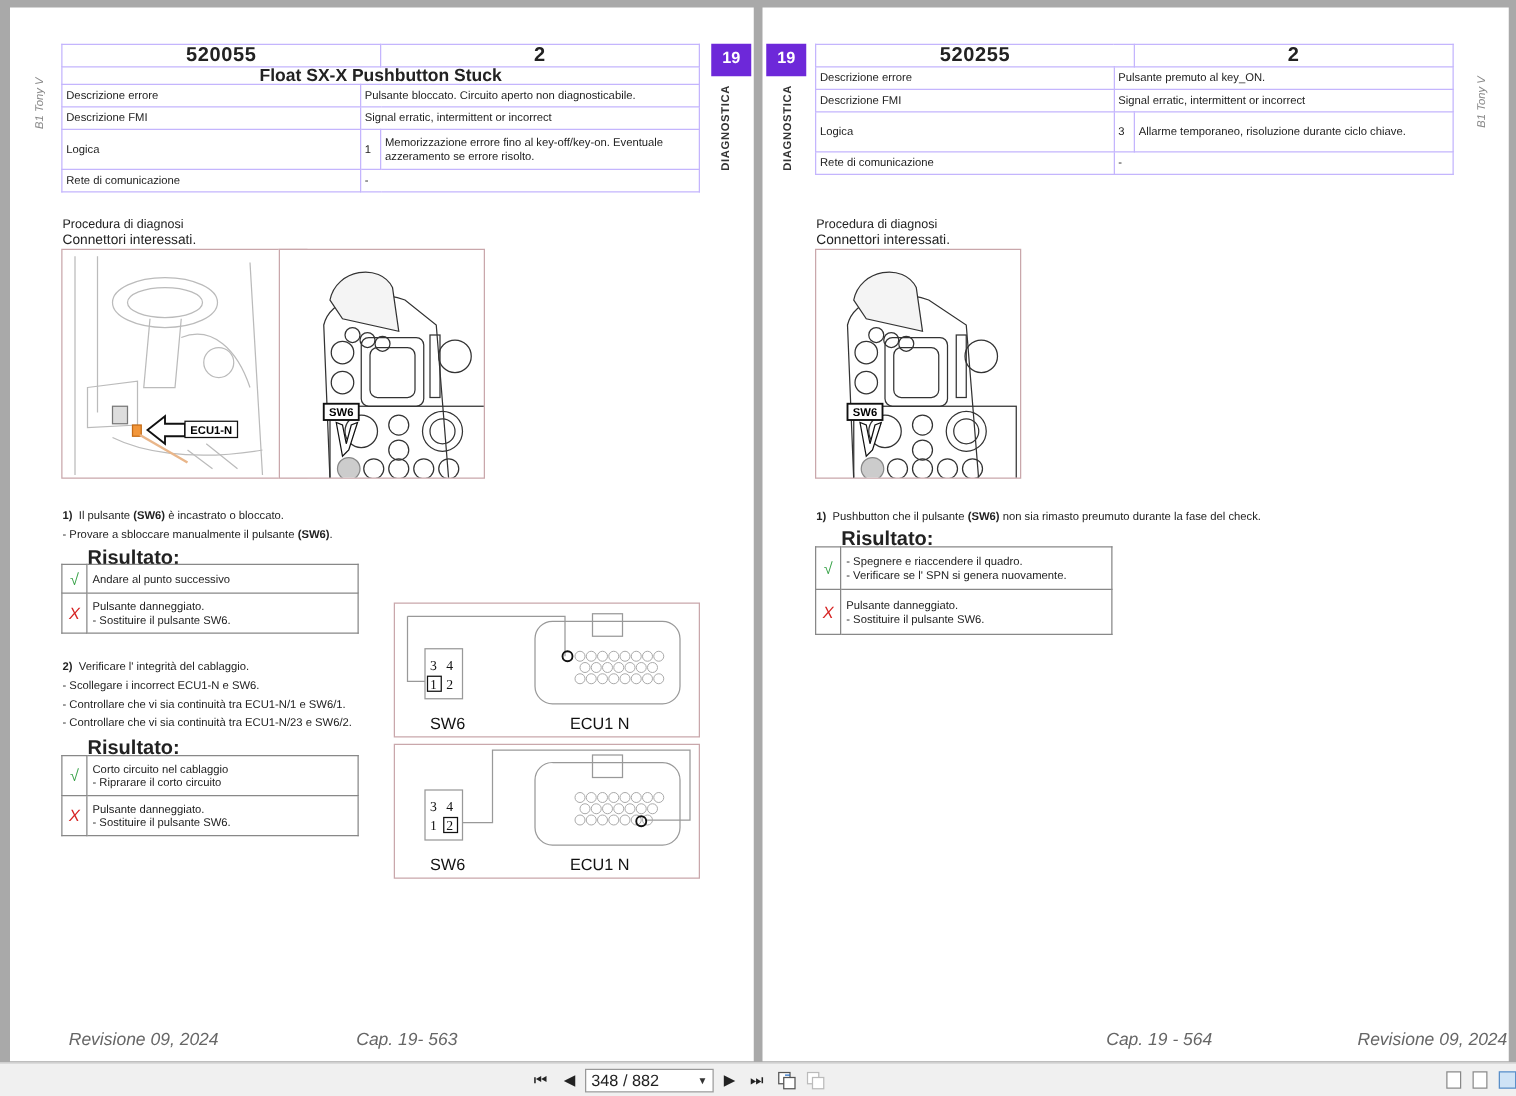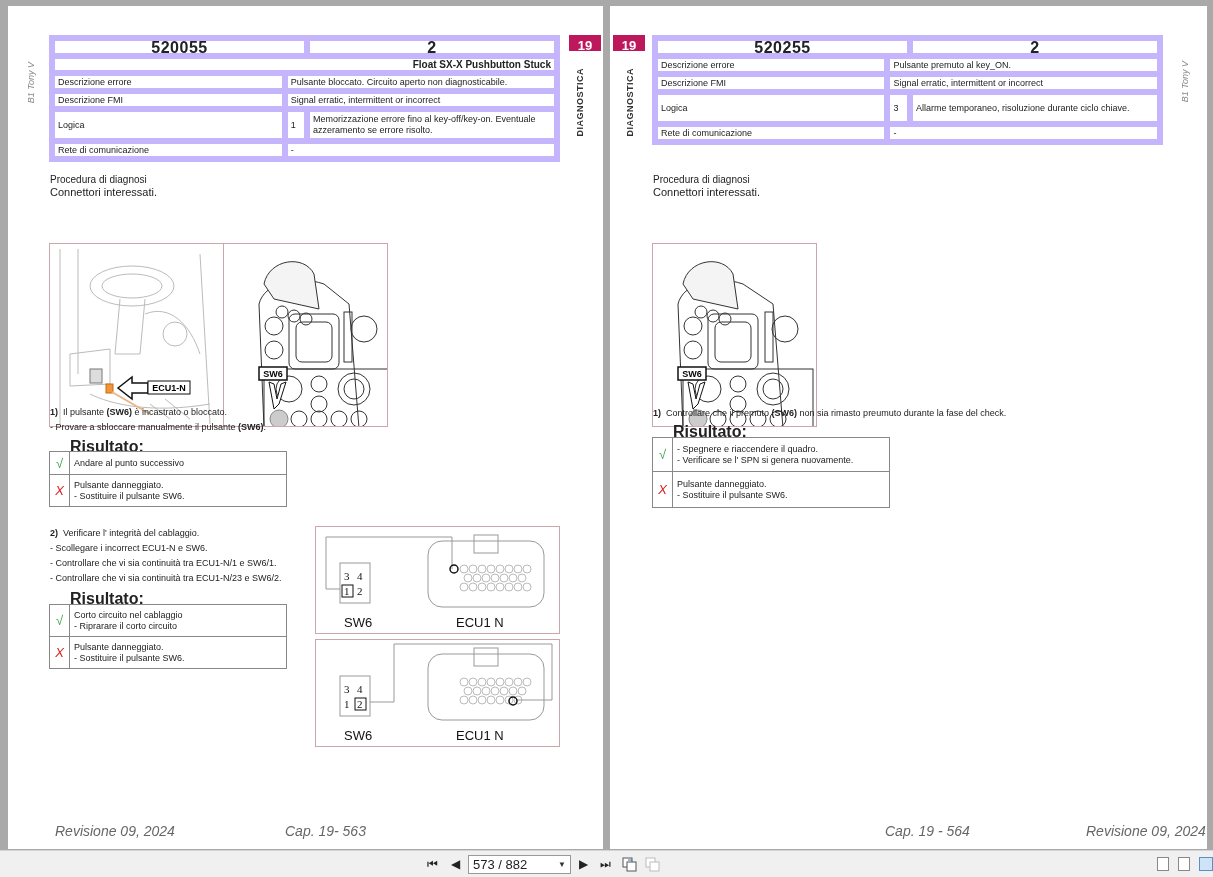--- a/index.html
+++ b/index.html
@@ -3,34 +3,34 @@
 <meta charset="utf-8">
 <style>
   * { box-sizing: border-box; margin: 0; padding: 0; }
   html, body { width: 1213px; height: 877px; overflow: hidden; background: #a9a9a9; font-family: "Liberation Sans", sans-serif; }
   .viewer { position: absolute; left: 0; top: 0; width: 1213px; height: 850px; background: #a9a9a9; }
   .page { position: absolute; top: 6px; height: 843px; background: #fff; font-family: "Liberation Sans Narrow", "Liberation Sans", sans-serif; color: #222; }
   .page.left { left: 8px; width: 595px; }
   .page.right { left: 610px; width: 597px; }
 
   .code-table { position: absolute; border-collapse: collapse; font-size: 9px; transform-origin: left top; }
-  .code-table td { border: 6px solid #c4b5fd; padding: 0 3px; vertical-align: middle; line-height: 11px; margin-top: 37px; }
+  .code-table td { border: 1px solid #c4b5fd; padding: 0 3px; vertical-align: middle; line-height: 11px; margin-top: 37px; }
   .code-table .big { font-size: 16px; font-weight: bold; text-align: center; height: 18px; letter-spacing: 0.5px; }
-  .code-table .title { font-weight: bold; text-align: right; height: 14px; font-size: 10px; }
+  .code-table .title { font-weight: bold; text-align: center; height: 14px; font-size: 14px; }
   .code-table .row { height: 18px; }
   .code-table .row-tall { height: 32px; }
   .code-table .lnum { width: 12px; }
 
-  .chapter-tab { position: absolute; top: 29px; width: 32px; height: 16px; background: #be185d; color: #fff; font-weight: bold; font-size: 13px; text-align: center; line-height: 22px; }
+  .chapter-tab { position: absolute; top: 29px; width: 32px; height: 26px; background: #6d28d9; color: #fff; font-weight: bold; font-size: 13px; text-align: center; line-height: 22px; }
   .chapter-label { position: absolute; top: 62px; font-weight: bold; font-size: 9px; color: #333; writing-mode: vertical-rl; transform: rotate(180deg); letter-spacing: 0.5px; }
   .side-model { position: absolute; top: 56px; font-size: 9px; color: #888; font-style: italic; writing-mode: vertical-rl; transform: rotate(180deg); }
 
   .section-title { position: absolute; font-weight: normal; font-size: 10px; }
   .section-sub { position: absolute; font-size: 11px; }
-  .figure { position: absolute; border: 1px solid #c9a7ab; background: #fff; overflow: hidden; margin-top: 44px; }
+  .figure { position: absolute; border: 1px solid #c9a7ab; background: #fff; overflow: hidden; }
 
   .step { position: absolute; font-size: 9px; line-height: 15px; }
   .step b { font-weight: bold; }
   .res-label { position: absolute; font-weight: bold; font-size: 16px; padding-left: 20px; }
   .res-table { position: absolute; border-collapse: collapse; font-size: 9px; }
   .res-table td { border: 1px solid #888; padding: 1px 4px; vertical-align: middle; line-height: 11px; }
   .res-table .ic { width: 20px; text-align: center; font-size: 13px; }
   .ok { color: #3aa34a; }
   .ko { color: #d62424; font-style: italic; }
 
@@ -338,21 +338,21 @@
             <circle cx="125" cy="175" r="8"></circle>
         </g>
         <circle cx="45" cy="175" r="9" fill="#ccc" stroke="#888"></circle>
         <path d="M35 138 L40 165 L45 160 L52 138 L47 140 L43 155 L40 140 Z" fill="#fff" stroke="#111"></path>
         <rect x="25" y="123" width="28" height="13" fill="#fff" stroke="#111" stroke-width="1.5"></rect>
         <text x="39" y="133" font-size="9" font-weight="bold" text-anchor="middle" font-family="Liberation Sans, sans-serif">SW6</text>
       </svg>
     </div>
 
     <div class="step" style="left:43px; top:400px;">
-      <b>1)</b>&nbsp;&nbsp;<span>Controllare che il premuto </span><b>(SW6)</b><span> non sia rimasto preumuto durante la fase del check.</span>
+      <b>1)</b>&nbsp;&nbsp;<span>Pushbutton che il pulsante </span><b>(SW6)</b><span> non sia rimasto preumuto durante la fase del check.</span>
     </div>
     <div class="res-label" style="left:43px; top:417px;">Risultato:</div>
     <table class="res-table" style="left:42px; top:431px; width:238px;">
       <tbody>
           <tr style="height:34px;">
         <td class="ic ok">√</td>
         <td><span>-  Spegnere e riaccendere il quadro.</span><br><span>-  Verificare se l' SPN si genera nuovamente.</span></td>
       </tr>
       <tr style="height:36px;">
         <td class="ic ko">X</td>
@@ -363,21 +363,21 @@
 
     <div class="footer" style="left:275px;">Cap. 19 - 564</div>
     <div class="footer" style="left:476px;">Revisione 09, 2024</div>
   </div>
 </div>
 
 <div class="toolbar">
   <span class="tb-btn" style="left:427px;">⏮</span>
   <span class="tb-btn" style="left:451px;">◀</span>
   <div class="page-select">
-    <span>573 / 882</span>
+    <span>348 / 882</span>
     <span class="arrow">▼</span>
   </div>
   <span class="tb-btn" style="left:579px;">▶</span>
   <span class="tb-btn" style="left:600px;">⏭</span>
   <svg style="position:absolute; left:622px; top:6px;" width="15" height="15">
     <rect x="1" y="1" width="9" height="9" fill="#fff" stroke="#555"></rect>
       <rect x="5" y="5" width="9" height="9" fill="#fff" stroke="#555"></rect>
       <path d="M6 3 L10 3" stroke="#2a6fc4"></path>
   </svg>
   <svg style="position:absolute; left:645px; top:6px;" width="15" height="15">

